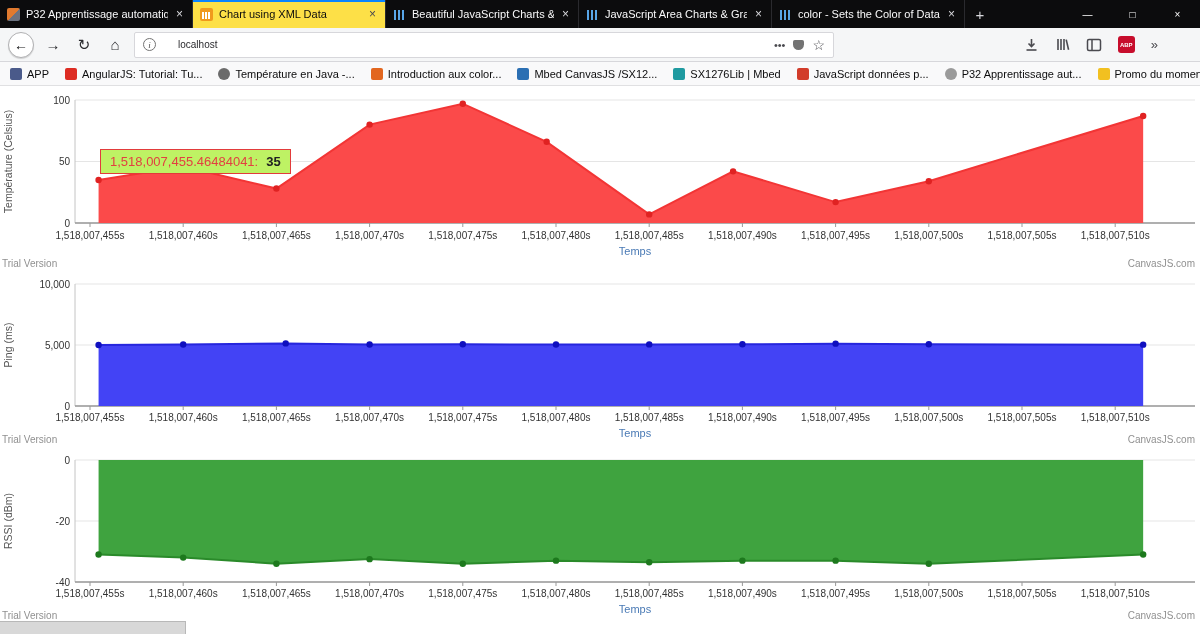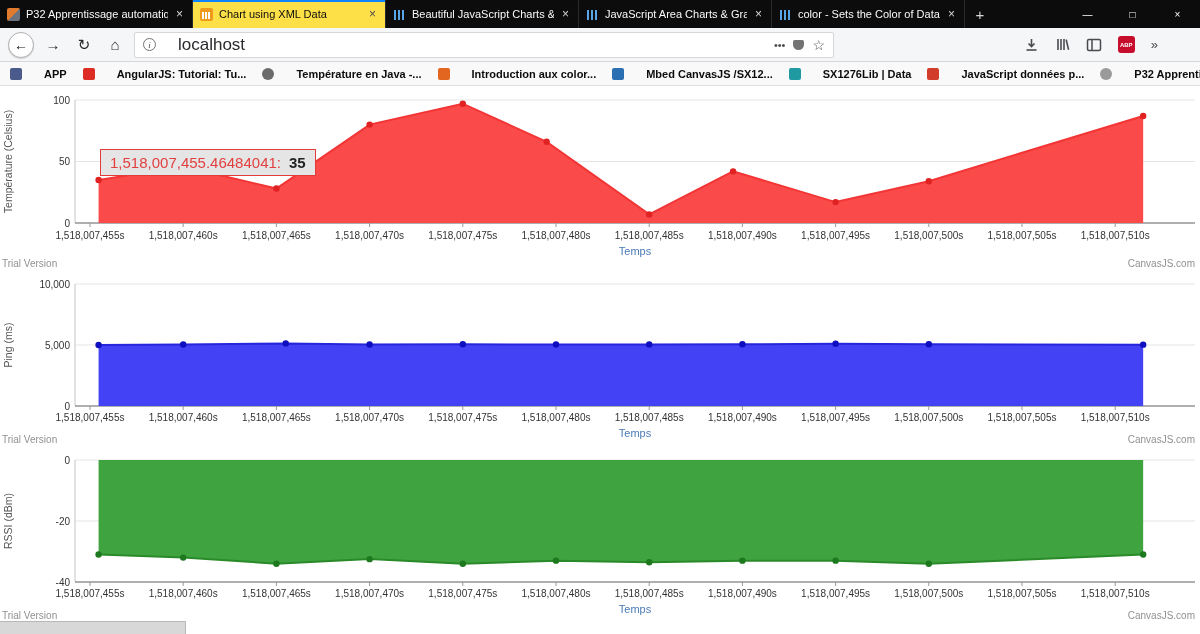--- a/index.html
+++ b/index.html
@@ -45,45 +45,45 @@
   .navbar { height:34px; background:#f5f6f7; display:flex; align-items:center; gap:7px;
     padding:0 8px; border-bottom:1px solid #d7d7db; flex:none; }
   .navbtn { color:#2a2a2e; font-size:15px; width:24px; height:24px; display:flex; align-items:center; justify-content:center; }
   .back-circle { width:26px; height:26px; border-radius:50%; background:#fff; border:1px solid #b1b1b3;
     display:flex; align-items:center; justify-content:center; font-size:14px; color:#0c0c0d;
     box-shadow:0 1px 1px rgba(0,0,0,.15); }
   .urlbar { width:700px; height:26px; background:#fff; border:1px solid #d7d7db; border-radius:2px;
     display:flex; align-items:center; gap:8px; padding:0 8px; }
   .info-circle { width:13px; height:13px; border-radius:50%; border:1px solid #737373; color:#555;
     font:italic 9px "Liberation Serif", serif; display:flex; align-items:center; justify-content:center; flex:none; }
-  .url-text { font-size:17px; color:#2a2a2e; flex:1;padding-left:14px; }
+  .url-text { font-size:10px; color:#2a2a2e; flex:1;padding-left:14px; }
   .urlbar .mini { color:#4a4a4f; font-size:11px; }
   .pocket-shape { width:11px; height:10px; background:#737373; border-radius:2px 2px 6px 6px; }
   .star { font-size:14px; color:#4a4a4f; }
   .nav-right { margin-left:auto; display:flex; align-items:center; gap:16px; padding-right:34px; }
   .abp { width:17px; height:17px; border-radius:3px; background:#c70d2c; color:#fff;
     font-size:6px; font-weight:bold; display:flex; align-items:center; justify-content:center; }
   .chev { font-size:13px; color:#4a4a4f; }
   .iconsvg { display:block; }
 
   
   .bookmarks { height:24px; background:#f9f9fa; border-bottom:1px solid #e0e0e2; display:flex;
     align-items:center; gap:16px; padding:0 10px; font-size:11px; color:#0c0c0d; flex:none; }
-  .bm { display:flex; align-items:center; gap:22px; white-space:nowrap;font-weight:bold; }
+  .bm { display:flex; align-items:center; gap:5px; white-space:nowrap; }
 
   
   .content { flex:1; background:#fff; position:relative; }
   .chart { display:block; }
   .tick { font:10px "Liberation Sans", sans-serif; fill:#333; }
   .ytitle { font:10.5px "Liberation Sans", sans-serif; fill:#555; }
   .xtitle { font:11px "Liberation Sans", sans-serif; }
   .foot { font:10px "Liberation Sans", sans-serif; fill:#909090; }
 
-  .tooltip { position:absolute; left:100px; top:63px; background:#e5e5e5; border:1px solid #e23b3b;
-    padding:4px 9px; font-size:15px; color:#e24040; white-space:nowrap; z-index:5; }
+  .tooltip { position:absolute; left:100px; top:63px; background:#bef264; border:1px solid #e23b3b;
+    padding:4px 9px; font-size:13px; color:#e24040; white-space:nowrap; z-index:5; }
   .tooltip b { color:#222; margin-left:8px; font-weight:bold; }
 
   .status-frag { position:absolute; left:0; bottom:0; width:186px; height:13px; background:#d8d8d8;
     border-top:1px solid #b8b8b8; border-right:1px solid #b8b8b8; z-index:6; }
 </style>
 </head>
 <body>
 
 <div class="browser">
 
@@ -185,21 +185,21 @@
       <div class="bm">
         <span class="fav fav-sock"></span>
         <span>Introduction aux color...</span>
       </div>
       <div class="bm">
         <span class="fav fav-mbed"></span>
         <span>Mbed CanvasJS /SX12...</span>
       </div>
       <div class="bm">
         <span class="fav fav-sx"></span>
-        <span>SX1276Lib | Data</span>
+        <span>SX1276Lib | Mbed</span>
       </div>
       <div class="bm">
         <span class="fav fav-enregistrer"></span>
         <span>JavaScript données p...</span>
       </div>
       <div class="bm">
         <span class="fav fav-p32b"></span>
         <span>P32 Apprentissage aut...</span>
       </div>
       <div class="bm">

